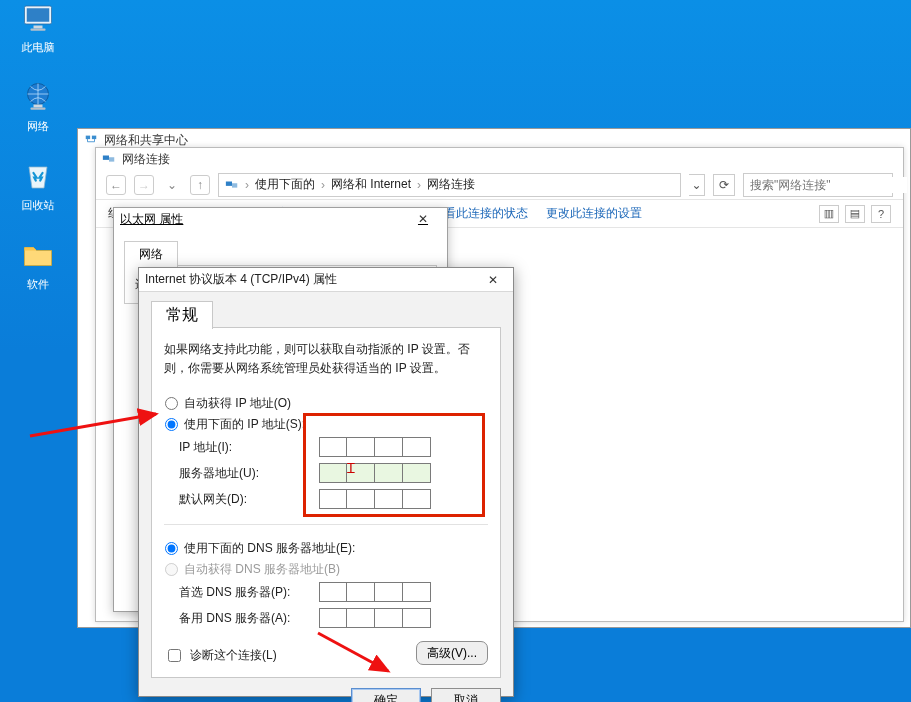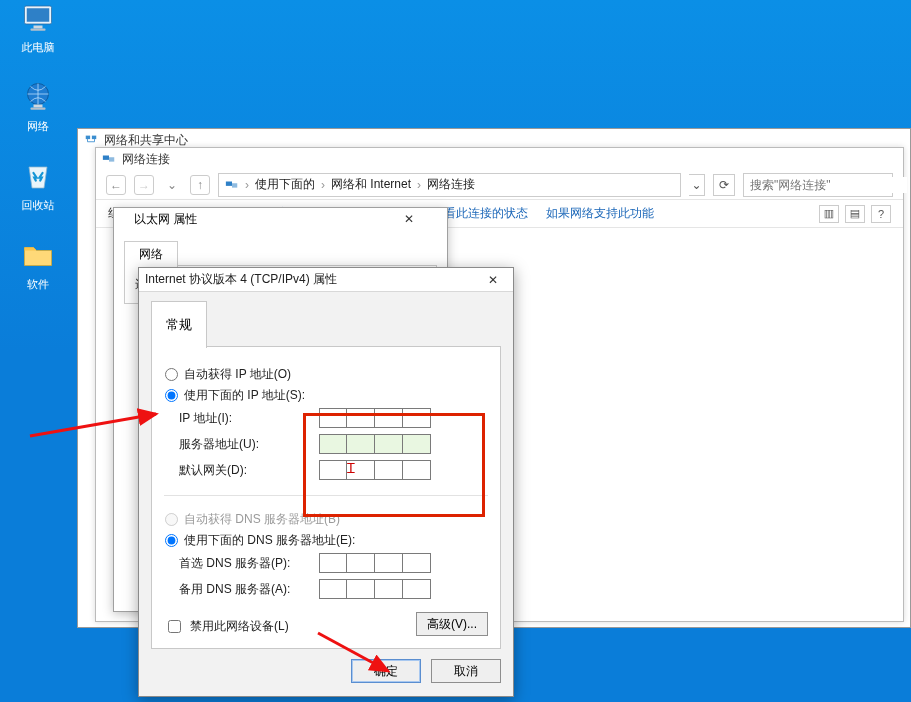--- a/index.html
+++ b/index.html
@@ -29,33 +29,33 @@
   .addr-dd { width:16px; height:22px; border:1px solid #ccc; border-left:none; display:flex; align-items:center; justify-content:center; cursor:pointer; color:#555; }
   .searchbox { width:150px; height:24px; border:1px solid #ccc; display:flex; align-items:center; padding:0 4px; gap:4px; }
   .searchbox input { border:none; flex:1; outline:none; font-size:12px; color:#888; }
   .toolbar2 { height:28px; display:flex; align-items:center; gap:18px; padding:0 12px; font-size:12px; color:#1a66b8; border-bottom:1px solid #e5e5e5; }
   .toolbar2 span { cursor:pointer; }
   .view-icons { margin-left:auto; display:flex; gap:6px; color:#555; }
   .view-icons .vi { width:20px; height:18px; border:1px solid #ccc; display:flex; align-items:center; justify-content:center; cursor:pointer; font-size:11px; }
 
   
   .win3 { position:absolute; left:113px; top:207px; width:335px; height:405px; background:#fff; border:1px solid #a0a0a0; box-shadow:0 2px 10px rgba(0,0,0,.25);}
-  .win3 .titlebar3 { height:22px; display:flex; align-items:center; padding:0 20px; font-size:12px; justify-content:space-between; }
+  .win3 .titlebar3 { height:22px; display:flex; align-items:center; padding:0 6px; font-size:12px; justify-content:space-between;text-decoration:underline; }
   .titlebar3 .closebtn { width:36px; height:22px; display:flex; align-items:center; justify-content:center; cursor:pointer; color:#333;}
   .win3 .tabrow { display:flex; padding:10px 10px 0 10px; }
   .win3 .tab { border:1px solid #ccc; border-bottom:none; padding:4px 14px; font-size:12px; background:#fff; position:relative; top:1px; }
   .win3 .blank { flex:1; border-bottom:1px solid #ccc; }
   .win3 .connarea { margin:0 10px; border:1px solid #ccc; border-top:none; padding:10px; font-size:12px; color:#333;}
 
   
   .dlg { position:absolute; left:138px; top:267px; width:376px; height:430px; background:#f2f2f2; border:1px solid #8a8a8a; box-shadow:0 3px 14px rgba(0,0,0,.35); }
   .dlg .dlgtitle { height:24px; display:flex; align-items:center; justify-content:space-between; padding:0 6px; font-size:12px; color:#222; background:#fff; border-bottom:1px solid #d8d8d8;}
   .dlg .dlgtitle .x { width:28px; height:20px; display:flex; align-items:center; justify-content:center; cursor:pointer; color:#333;}
   .dlg .tabstrip { padding:8px 12px 0 12px; display:flex; }
-  .dlg .tab { border:1px solid #c8c8c8; border-bottom:none; background:#fff; padding:14px 14px; font-size:13px; position:relative; top:1px; }
+  .dlg .tab { border:1px solid #c8c8c8; border-bottom:none; background:#fff; padding:3px 14px; font-size:16px; position:relative; top:1px; }
   .dlg .tabrest { flex:1; border-bottom:1px solid #c8c8c8; }
   .dlg .panel { margin:0 12px 10px 12px; border:1px solid #c8c8c8; border-top:none; background:#fff; padding:12px; font-size:12px; color:#222; }
   .dlg .desc { line-height:1.6; margin-bottom:10px; }
   .radio-row { display:flex; align-items:center; gap:6px; margin:4px 0; }
   .radio-row input { margin:0; }
   .group { border:1px solid transparent; padding:2px 0 6px 0; }
   .grid { display:grid; grid-template-columns: 140px 1fr; row-gap:6px; align-items:center; margin-left:14px; margin-top:4px; }
   .ipfield { display:flex; gap:0; }
   .oct { width:28px; height:20px; border:1px solid #7a7a7a; text-align:center; font-size:12px; outline:none; padding:0; }
   .oct + .oct { border-left:none; }
@@ -165,21 +165,21 @@
       <input placeholder="搜索&quot;网络连接&quot;" style="">
 
     </div>
   </div>
   <div class="toolbar2">
     <span style="color:#333;">组织</span>
     <span>禁用此网络设备</span>
     <span>诊断这个连接</span>
     <span>重命名此连接</span>
     <span>查看此连接的状态</span>
-    <span>如果网络支持此功能</span>
+    <span>更改此连接的设置</span>
     <div class="view-icons">
       <div class="vi">▥</div>
       <div class="vi">▤</div>
       <div class="vi">?</div>
     </div>
   </div>
 </div>
 
 <div class="win3">
   <div class="titlebar3">
@@ -198,20 +198,21 @@
 <div class="dlg">
   <div class="dlgtitle">
     <span>Internet 协议版本 4 (TCP/IPv4) 属性</span>
     <div class="x">✕</div>
   </div>
   <div class="tabstrip">
     <div class="tab">常规</div>
     <div class="tabrest"></div>
   </div>
   <div class="panel">
+    <div class="desc">如果网络支持此功能，则可以获取自动指派的 IP 设置。否则，你需要从网络系统管理员处获得适当的 IP 设置。</div>
 
     <div class="group">
       <label class="radio-row">
         <input type="radio" name="ipmode" style="">
         <span>自动获得 IP 地址(O)</span>
       </label>
       <label class="radio-row">
         <input type="radio" name="ipmode" checked="" style="">
         <span>使用下面的 IP 地址(S):</span>
       </label>
@@ -236,50 +237,50 @@
           <input class="oct" value="" style="">
           <input class="oct" value="" style="">
           <input class="oct" value="" style="">
         </div>
       </div>
     </div>
 
     <div class="divline"></div>
 
     <div class="group">
+      <label class="radio-row">
+        <input type="radio" name="dnsmode" checked="" style="">
+        <span>使用下面的 DNS 服务器地址(E):</span>
+      </label>
       <label class="radio-row" style="color:#9a9a9a;">
         <input type="radio" name="dnsmode" disabled="" style="">
         <span>自动获得 DNS 服务器地址(B)</span>
       </label>
-      <label class="radio-row">
-        <input type="radio" name="dnsmode" checked="" style="">
-        <span>使用下面的 DNS 服务器地址(E):</span>
-      </label>
       <div class="grid">
         <span>首选 DNS 服务器(P):</span>
         <div class="ipfield">
           <input class="oct" value="" style="">
           <input class="oct" value="" style="">
           <input class="oct" value="" style="">
           <input class="oct" value="" style="">
         </div>
         <span>备用 DNS 服务器(A):</span>
         <div class="ipfield">
           <input class="oct" value="" style="">
           <input class="oct" value="" style="">
           <input class="oct" value="" style="">
           <input class="oct" value="" style="">
         </div>
       </div>
     </div>
 
     <div class="chkrow">
       <input type="checkbox" style="">
-      <span>禁用此网络设备(L)</span>
-      <button class="wbtn adv advbtn" style="margin-left:auto;">高级(V)...</button>
+      <span>诊断这个连接(L)</span>
+      <button class="wbtn adv advbtn" style="margin-left:auto;border-radius:7px;">高级(V)...</button>
     </div>
   </div>
   <div class="btnrow">
     <button class="wbtn primary">确定</button>
     <button class="wbtn">取消</button>
   </div>
 </div>
 
 <div class="cursor-mark">Ɪ</div>
 

